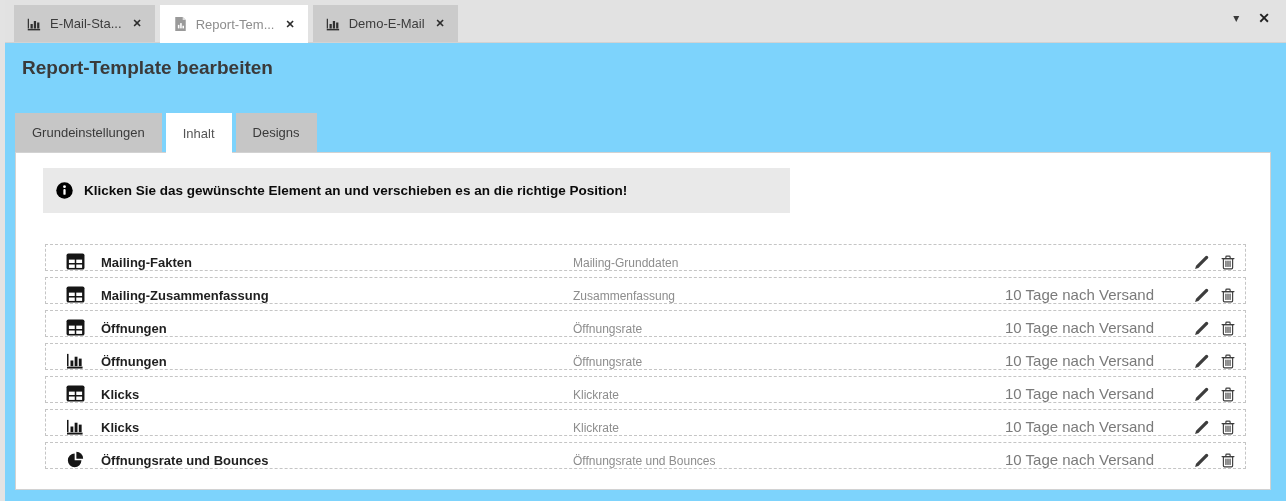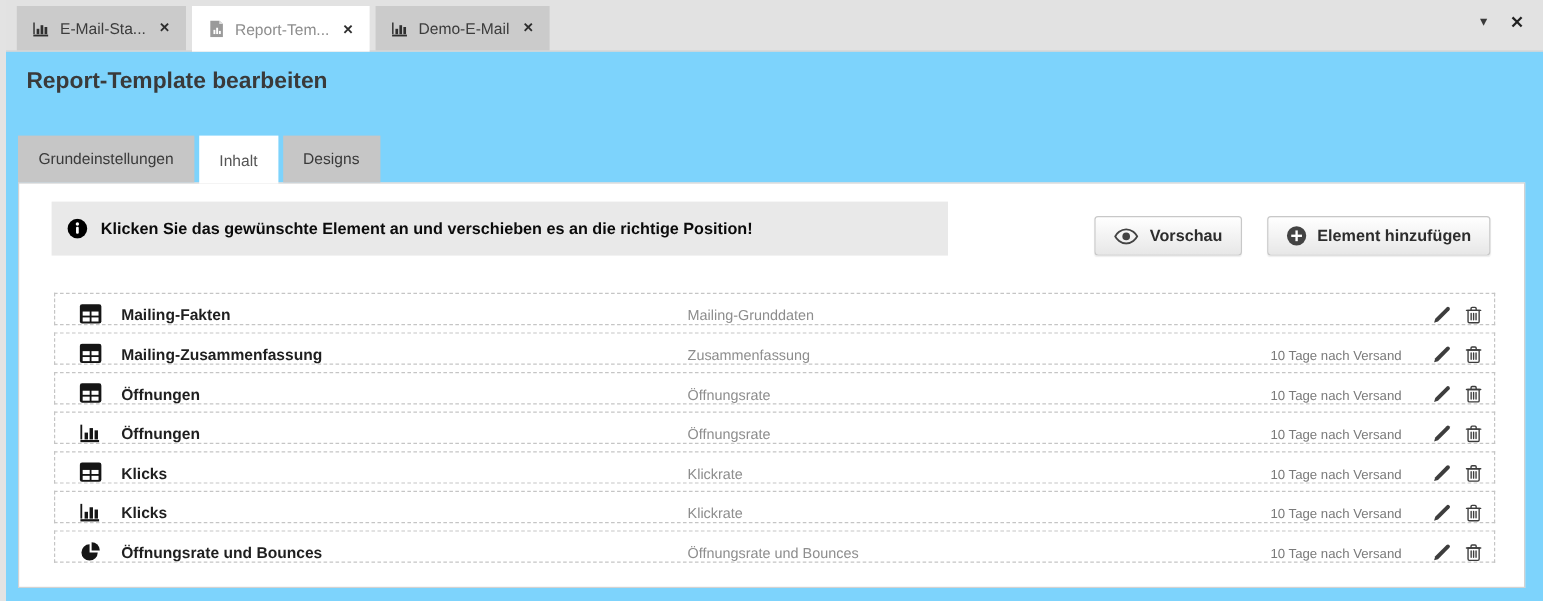--- a/index.html
+++ b/index.html
@@ -48,21 +48,21 @@
   .btn .bicon{display:flex;color:#434343;}
   .btn .bicon svg{display:block;}
 
   .rows{position:absolute;left:29px;top:91px;width:1201px;}
   .row{display:flex;align-items:flex-end;height:27px;border:1px dashed #c5c5c5;margin-bottom:6px;
        background:#fff;box-sizing:border-box;cursor:pointer;}
   .row-icon{display:flex;margin-left:20px;color:#151515;}
   .row-icon svg{display:block;width:19px;height:17px;}
   .row-label{margin-left:16px;width:472px;font-size:13px;font-weight:600;color:#1f1f1f;white-space:nowrap;}
   .row-type{flex:1;font-size:12px;color:#8d8d8d;white-space:nowrap;}
-  .row-schedule{font-size:11px;color:#7a7a7a;margin-right:26px;white-space:nowrap;}
+  .row-schedule{font-size:15px;color:#7a7a7a;margin-right:40px;white-space:nowrap;}
   .row-actions{display:flex;align-items:center;gap:10px;margin-right:9px;}
   .icon-btn{background:none;border:none;padding:0;cursor:pointer;color:#3d3d3d;display:flex;}
   .icon-btn svg{width:16px;height:16px;display:block;}
 </style>
 </head>
 <body>
 
 <div class="stage">
   <div class="left-strip"></div>
 
@@ -127,41 +127,20 @@
       <span class="iicon">
         <svg viewBox="0 0 18 18">
             <circle cx="9" cy="9" r="8.7" fill="#000"></circle>
             <circle cx="9" cy="4.9" r="1.5" fill="#fff"></circle>
             <rect x="7.8" y="7.4" width="2.4" height="6.2" rx="1" fill="#fff"></rect>
           </svg>
       </span>
       <span>Klicken Sie das gewünschte Element an und verschieben es an die richtige Position!</span>
     </div>
 
-    <div class="actions">
-      <button class="btn">
-        <span class="bicon">
-          <svg width="21" height="14" viewBox="0 0 22 15">
-              <path fill="none" stroke="currentColor" stroke-width="1.7" d="M11 1.2 C6 1.2 2.4 5 1.2 7.5 C2.4 10 6 13.8 11 13.8 C16 13.8 19.6 10 20.8 7.5 C19.6 5 16 1.2 11 1.2 Z"></path>
-              <circle cx="11" cy="7.5" r="3.4" fill="currentColor"></circle>
-            </svg>
-        </span>
-        <span>Vorschau</span>
-      </button>
-      <button class="btn">
-        <span class="bicon">
-          <svg width="17" height="17" viewBox="0 0 19 19">
-              <circle cx="9.5" cy="9.5" r="9" fill="currentColor"></circle>
-              <rect x="8.4" y="4.5" width="2.2" height="10" fill="#fff"></rect>
-              <rect x="4.5" y="8.4" width="10" height="2.2" fill="#fff"></rect>
-            </svg>
-        </span>
-        <span>Element hinzufügen</span>
-      </button>
-    </div>
 
     <div class="rows" id="rows">
         <div class="row">
           <span class="row-icon">
             <svg viewBox="0 0 20 18">
               <rect x="0.5" y="0.5" width="19" height="17" rx="2" fill="currentColor"></rect>
               <rect x="3" y="7" width="6.2" height="3.6" fill="#fff"></rect>
               <rect x="10.8" y="7" width="6.2" height="3.6" fill="#fff"></rect>
               <rect x="3" y="12.2" width="6.2" height="3.6" fill="#fff"></rect>
               <rect x="10.8" y="12.2" width="6.2" height="3.6" fill="#fff"></rect>

